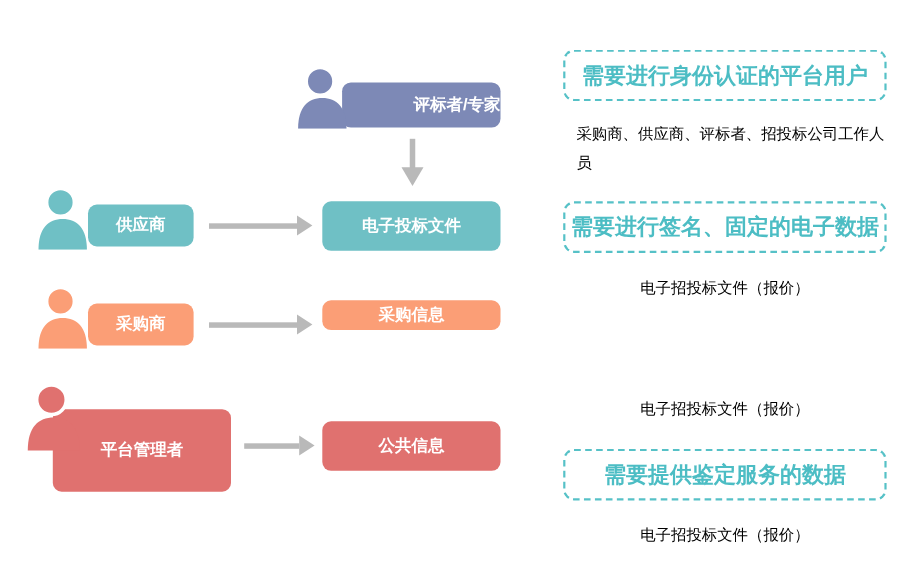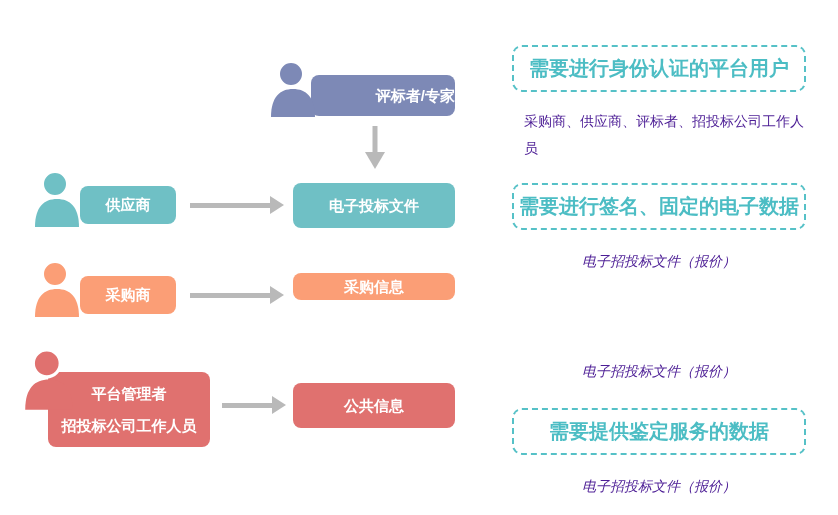--- a/index.html
+++ b/index.html
@@ -65,26 +65,26 @@
     box-sizing:border-box;
     display:flex;
     align-items:center;
     justify-content:center;
     color:#4cbdc4;
     font-weight:bold;
     font-size:20px;
   }
   .panel-desc{
     position:absolute;
-    color:#4c1d95;
+    color:#000000;
     font-size:14px;
     line-height:1.9;
   }
   .desc-left{left:524px;width:292px;text-align:left;}
-  .desc-center{left:512px;width:294px;text-align:center;font-style:italic;}
+  .desc-center{left:512px;width:294px;text-align:center;}
 </style>
 </head>
 <body>
 
 <div class="canvas">
 
   <div class="pill bg-purple" style="left:311px;top:75px;width:144px;height:41px;justify-content:flex-end;">
     <span>评标者/专家</span>
   </div>
   <svg class="person c-purple" style="left:268px;top:61px;" width="52" height="56" viewBox="0 0 52 56" aria-hidden="true">
@@ -115,21 +115,20 @@
     <path d="M3 56 C3 36 12 28 25 28 C38 28 47 36 47 56 Z"></path>
     <circle cx="23" cy="13" r="12.5"></circle>
   </svg>
   <div class="arrow-right" style="left:190px;top:293px;width:80px;"></div>
   <div class="pill bg-orange" style="left:293px;top:273px;width:162px;height:27px;">
     <span>采购信息</span>
   </div>
 
   <div class="pill bg-red" style="left:48px;top:372px;width:162px;height:75px;flex-direction:column;line-height:2.1;">
     <span>平台管理者</span>
-    <span>招投标公司工作人员</span>
   </div>
   <svg class="person c-red" style="left:22px;top:349px;" width="56" height="61" viewBox="0 0 52 56" aria-hidden="true">
     <path d="M3 56 C3 36 12 28 25 28 C38 28 47 36 47 56 Z"></path>
     <circle cx="23" cy="13" r="12.5"></circle>
   </svg>
   <div class="arrow-right" style="left:222px;top:403px;width:50px;"></div>
   <div class="pill bg-red" style="left:293px;top:383px;width:162px;height:45px;">
     <span>公共信息</span>
   </div>
 

